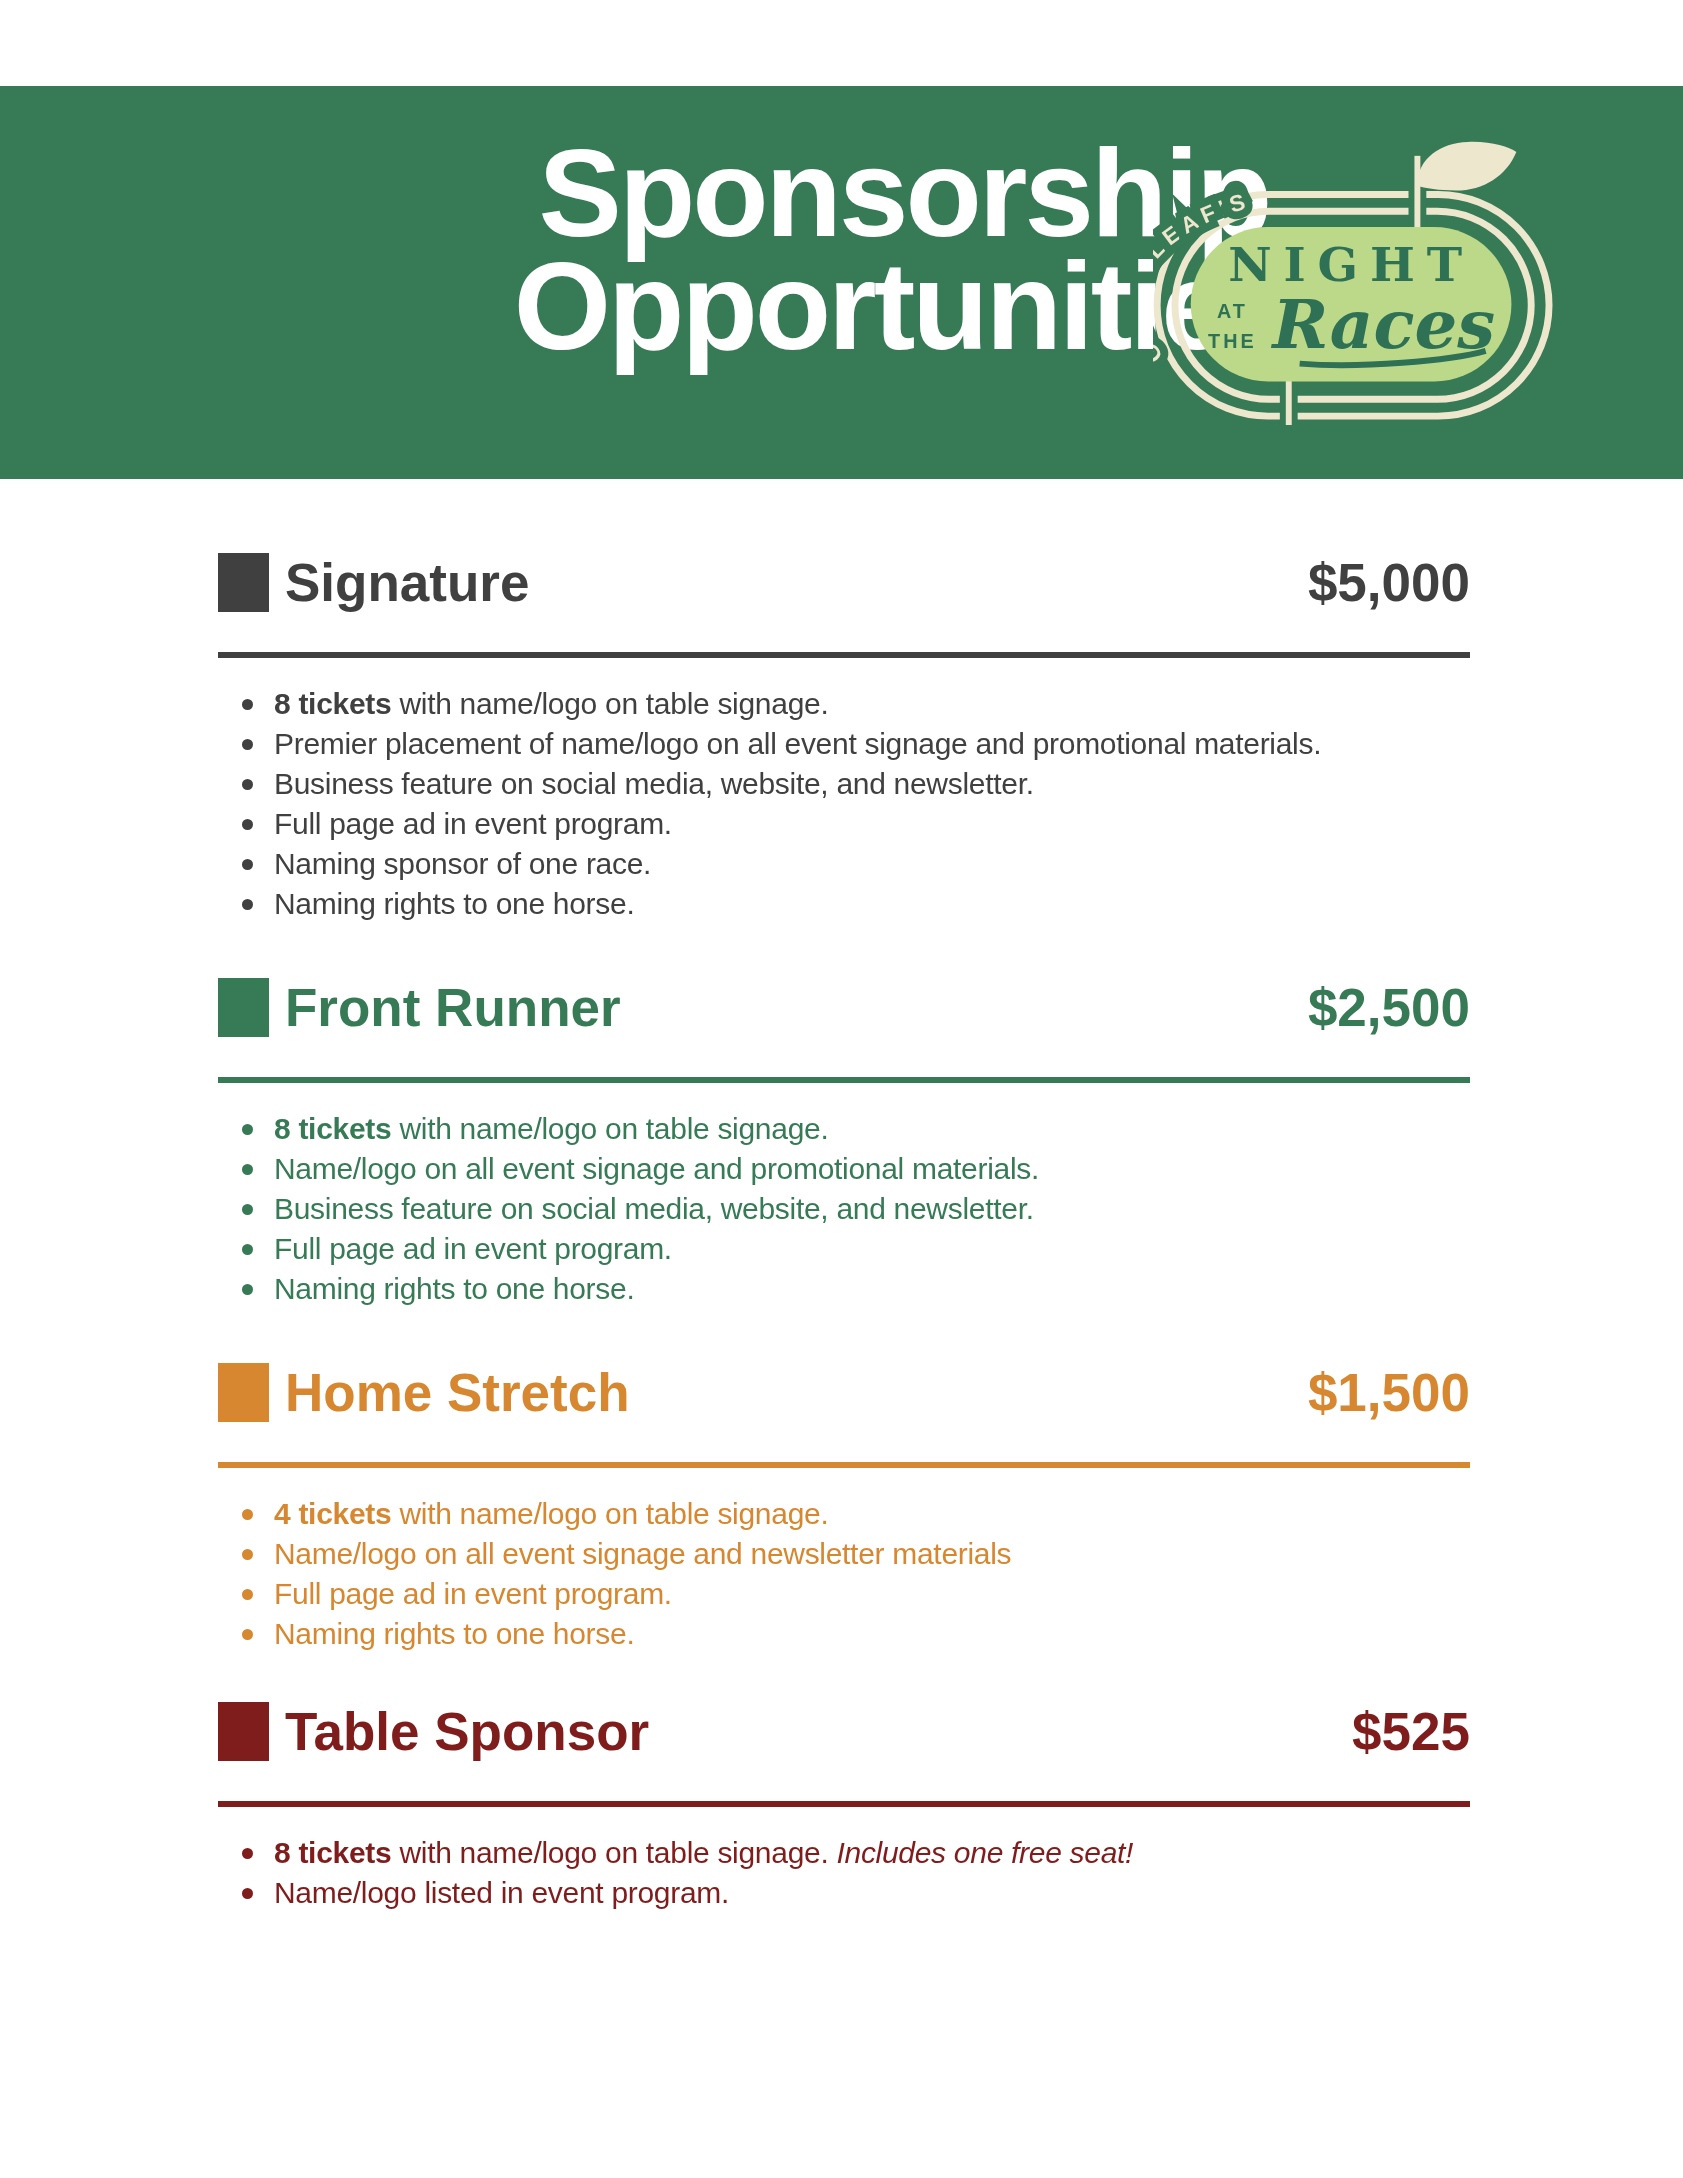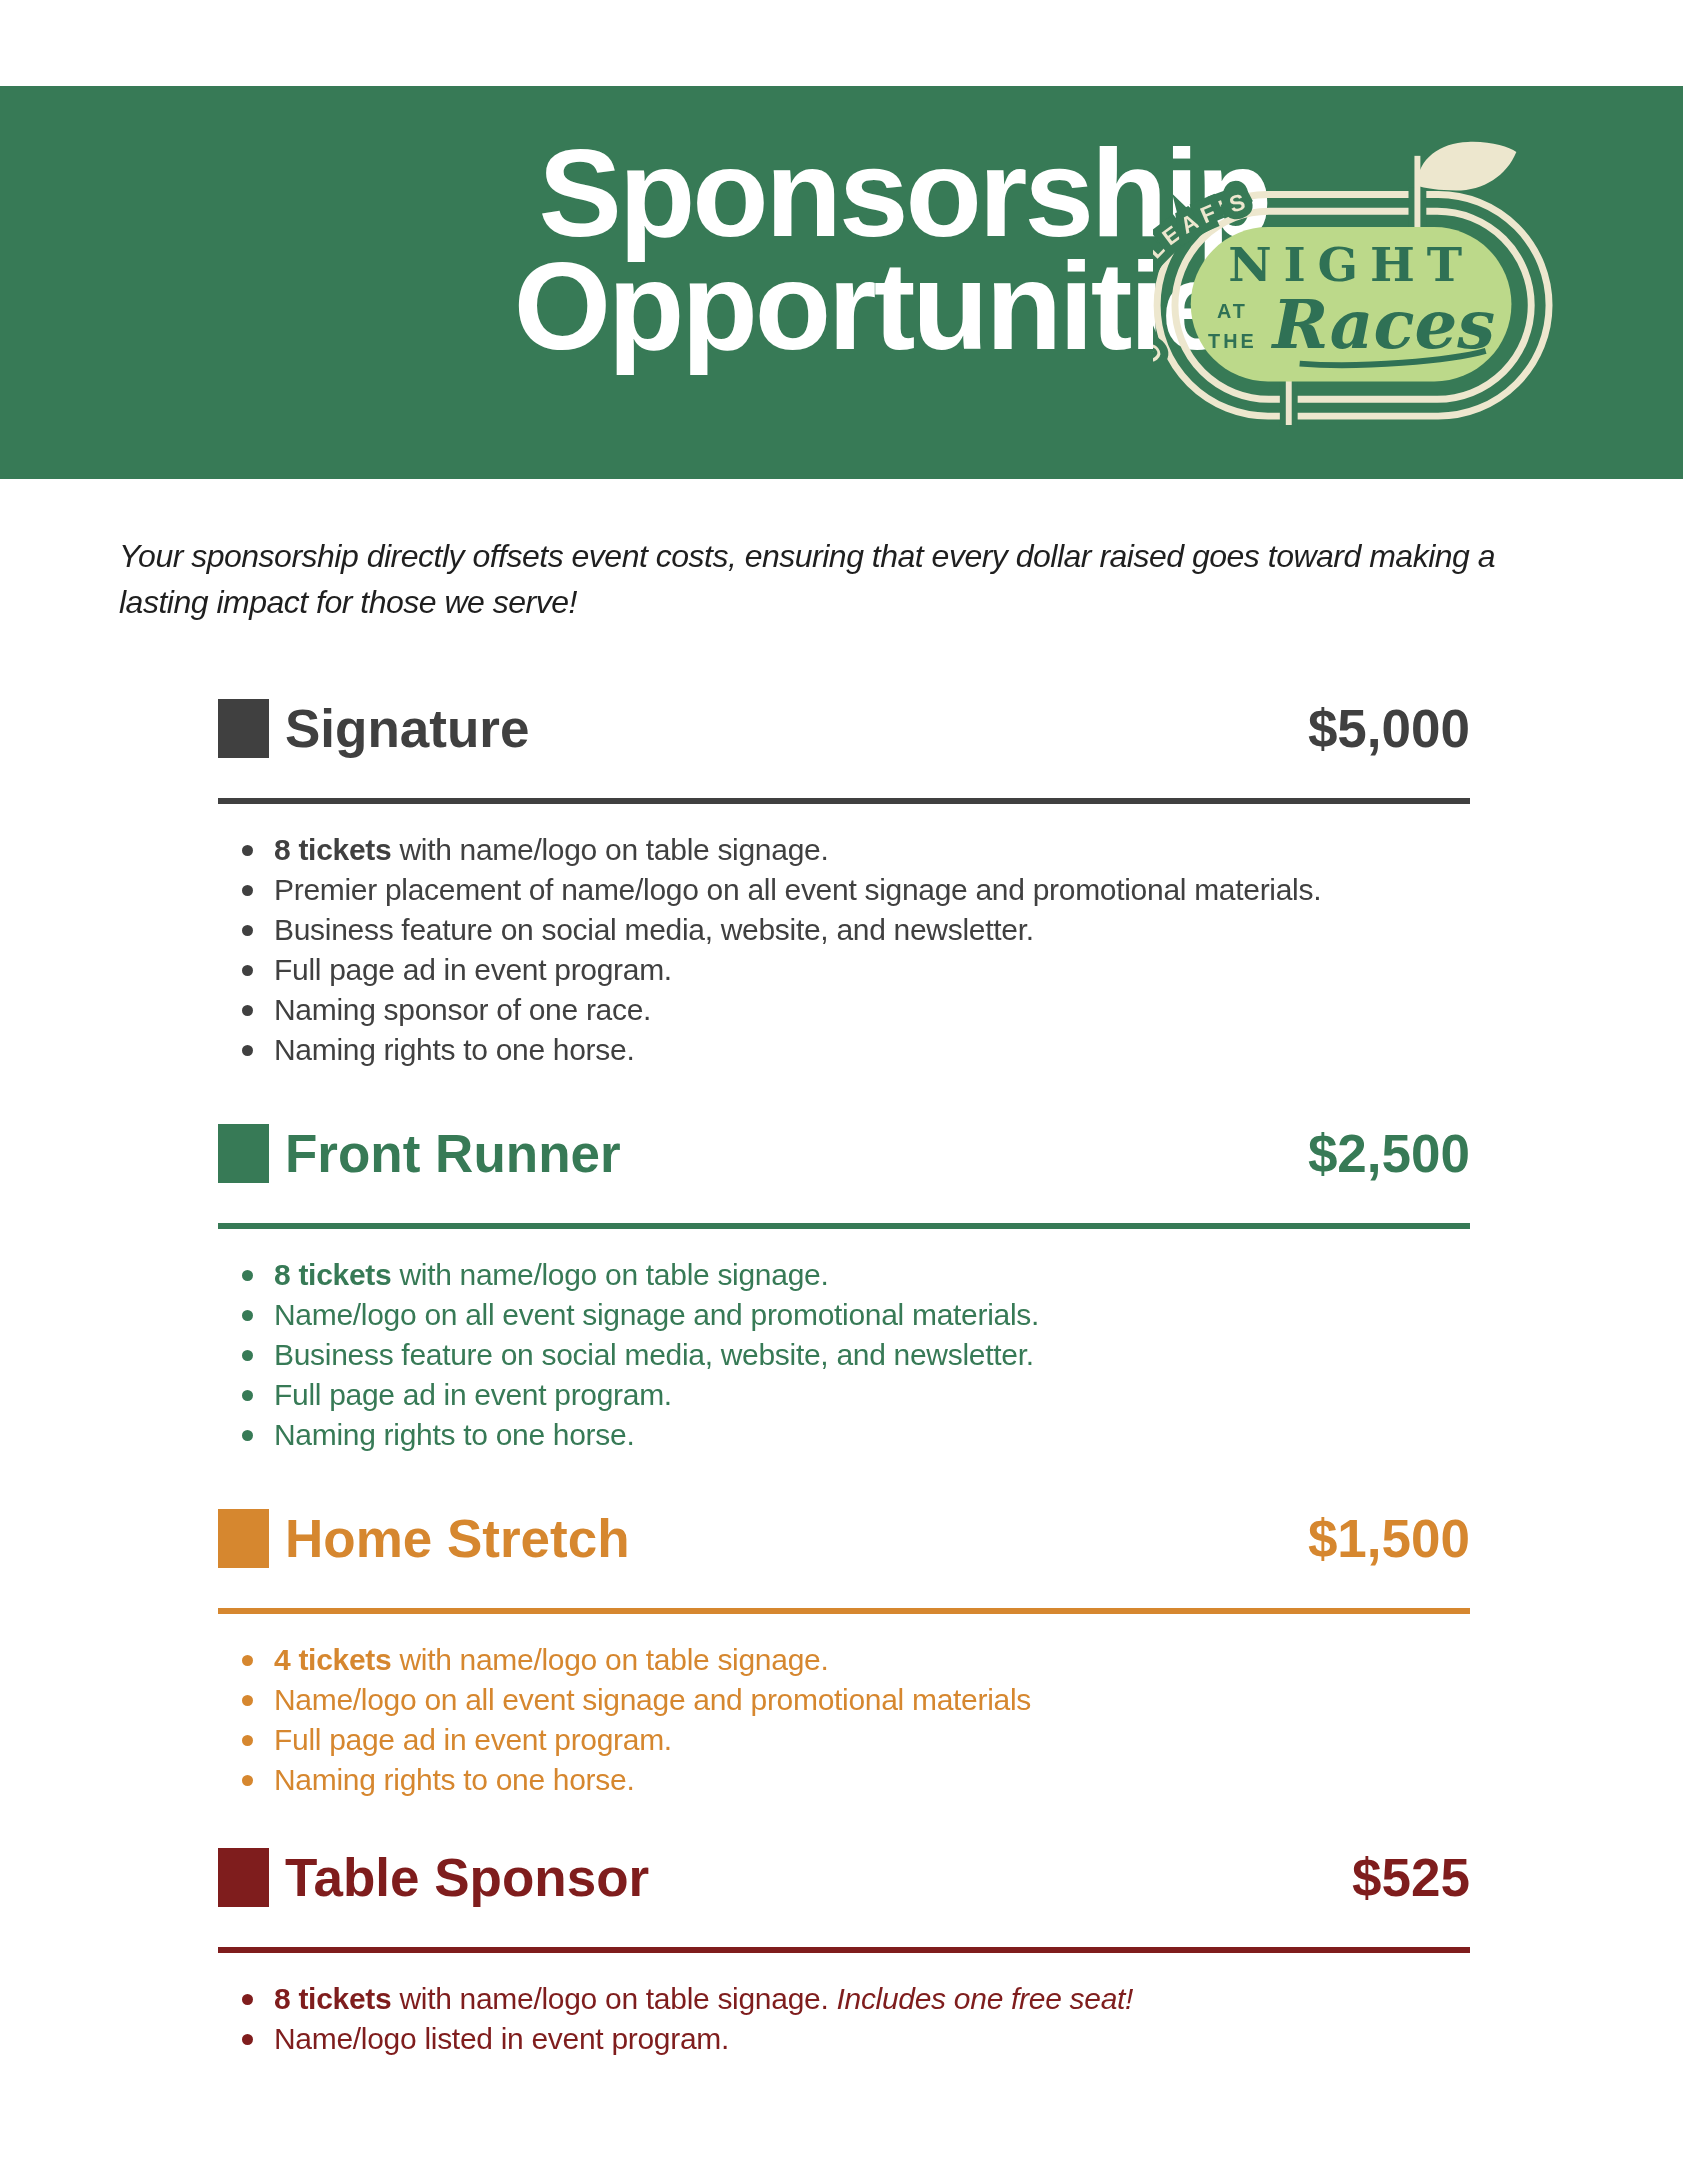--- a/index.html
+++ b/index.html
@@ -119,24 +119,20 @@
       </text>
 
       <text x="200" y="142" text-anchor="middle" font-family="DejaVu Serif, serif" font-weight="bold" font-size="48" letter-spacing="12" fill="var(--logo_dark_green)">NIGHT</text>
       <text x="80" y="180" text-anchor="middle" font-family="Liberation Sans, sans-serif" font-weight="bold" font-size="20" letter-spacing="3" fill="var(--logo_dark_green)">AT</text>
       <text x="80" y="210" text-anchor="middle" font-family="Liberation Sans, sans-serif" font-weight="bold" font-size="20" letter-spacing="3" fill="var(--logo_dark_green)">THE</text>
       <text x="233" y="210" text-anchor="middle" font-family="DejaVu Serif, serif" font-style="italic" font-weight="bold" font-size="68" fill="var(--logo_dark_green)">Races</text>
       <path d="M 148 226 C 210 231 300 223 336 213" fill="none" stroke="var(--logo_dark_green)" stroke-width="6"></path>
     </svg>
   </header>
 
-  <p class="intro" style="color: rgb(31, 31, 31);">
-    <span>Your sponsorship directly offsets event costs, ensuring that every dollar raised goes toward making a</span>
-    <span>lasting impact for those we serve!</span>
-  </p>
 
   <section class="tier tier-sig" style="color: #404040;">
     <div class="tier-head">
       <div class="tier-square"></div>
       <h2 class="tier-title">Signature</h2>
       <div class="tier-price">$5,000</div>
     </div>
     <div class="tier-rule"></div>
     <ul class="bullets">
       <li><b>8 tickets</b><span> with name/logo on table signage.</span></li>
@@ -166,21 +162,21 @@
 
   <section class="tier tier-hs" style="color: rgb(214, 135, 47);">
     <div class="tier-head">
       <div class="tier-square"></div>
       <h2 class="tier-title">Home Stretch</h2>
       <div class="tier-price">$1,500</div>
     </div>
     <div class="tier-rule"></div>
     <ul class="bullets">
       <li><b>4 tickets</b><span> with name/logo on table signage.</span></li>
-      <li><span>Name/logo on all event signage and promotional materials</span></li>
+      <li><span>Name/logo on all event signage and newsletter materials</span></li>
       <li><span>Full page ad in event program.</span></li>
       <li><span>Naming rights to one horse.</span></li>
     </ul>
   </section>
 
   <section class="tier tier-ts" style="color: #7f1d1d;">
     <div class="tier-head">
       <div class="tier-square"></div>
       <h2 class="tier-title">Table Sponsor</h2>
       <div class="tier-price">$525</div>

